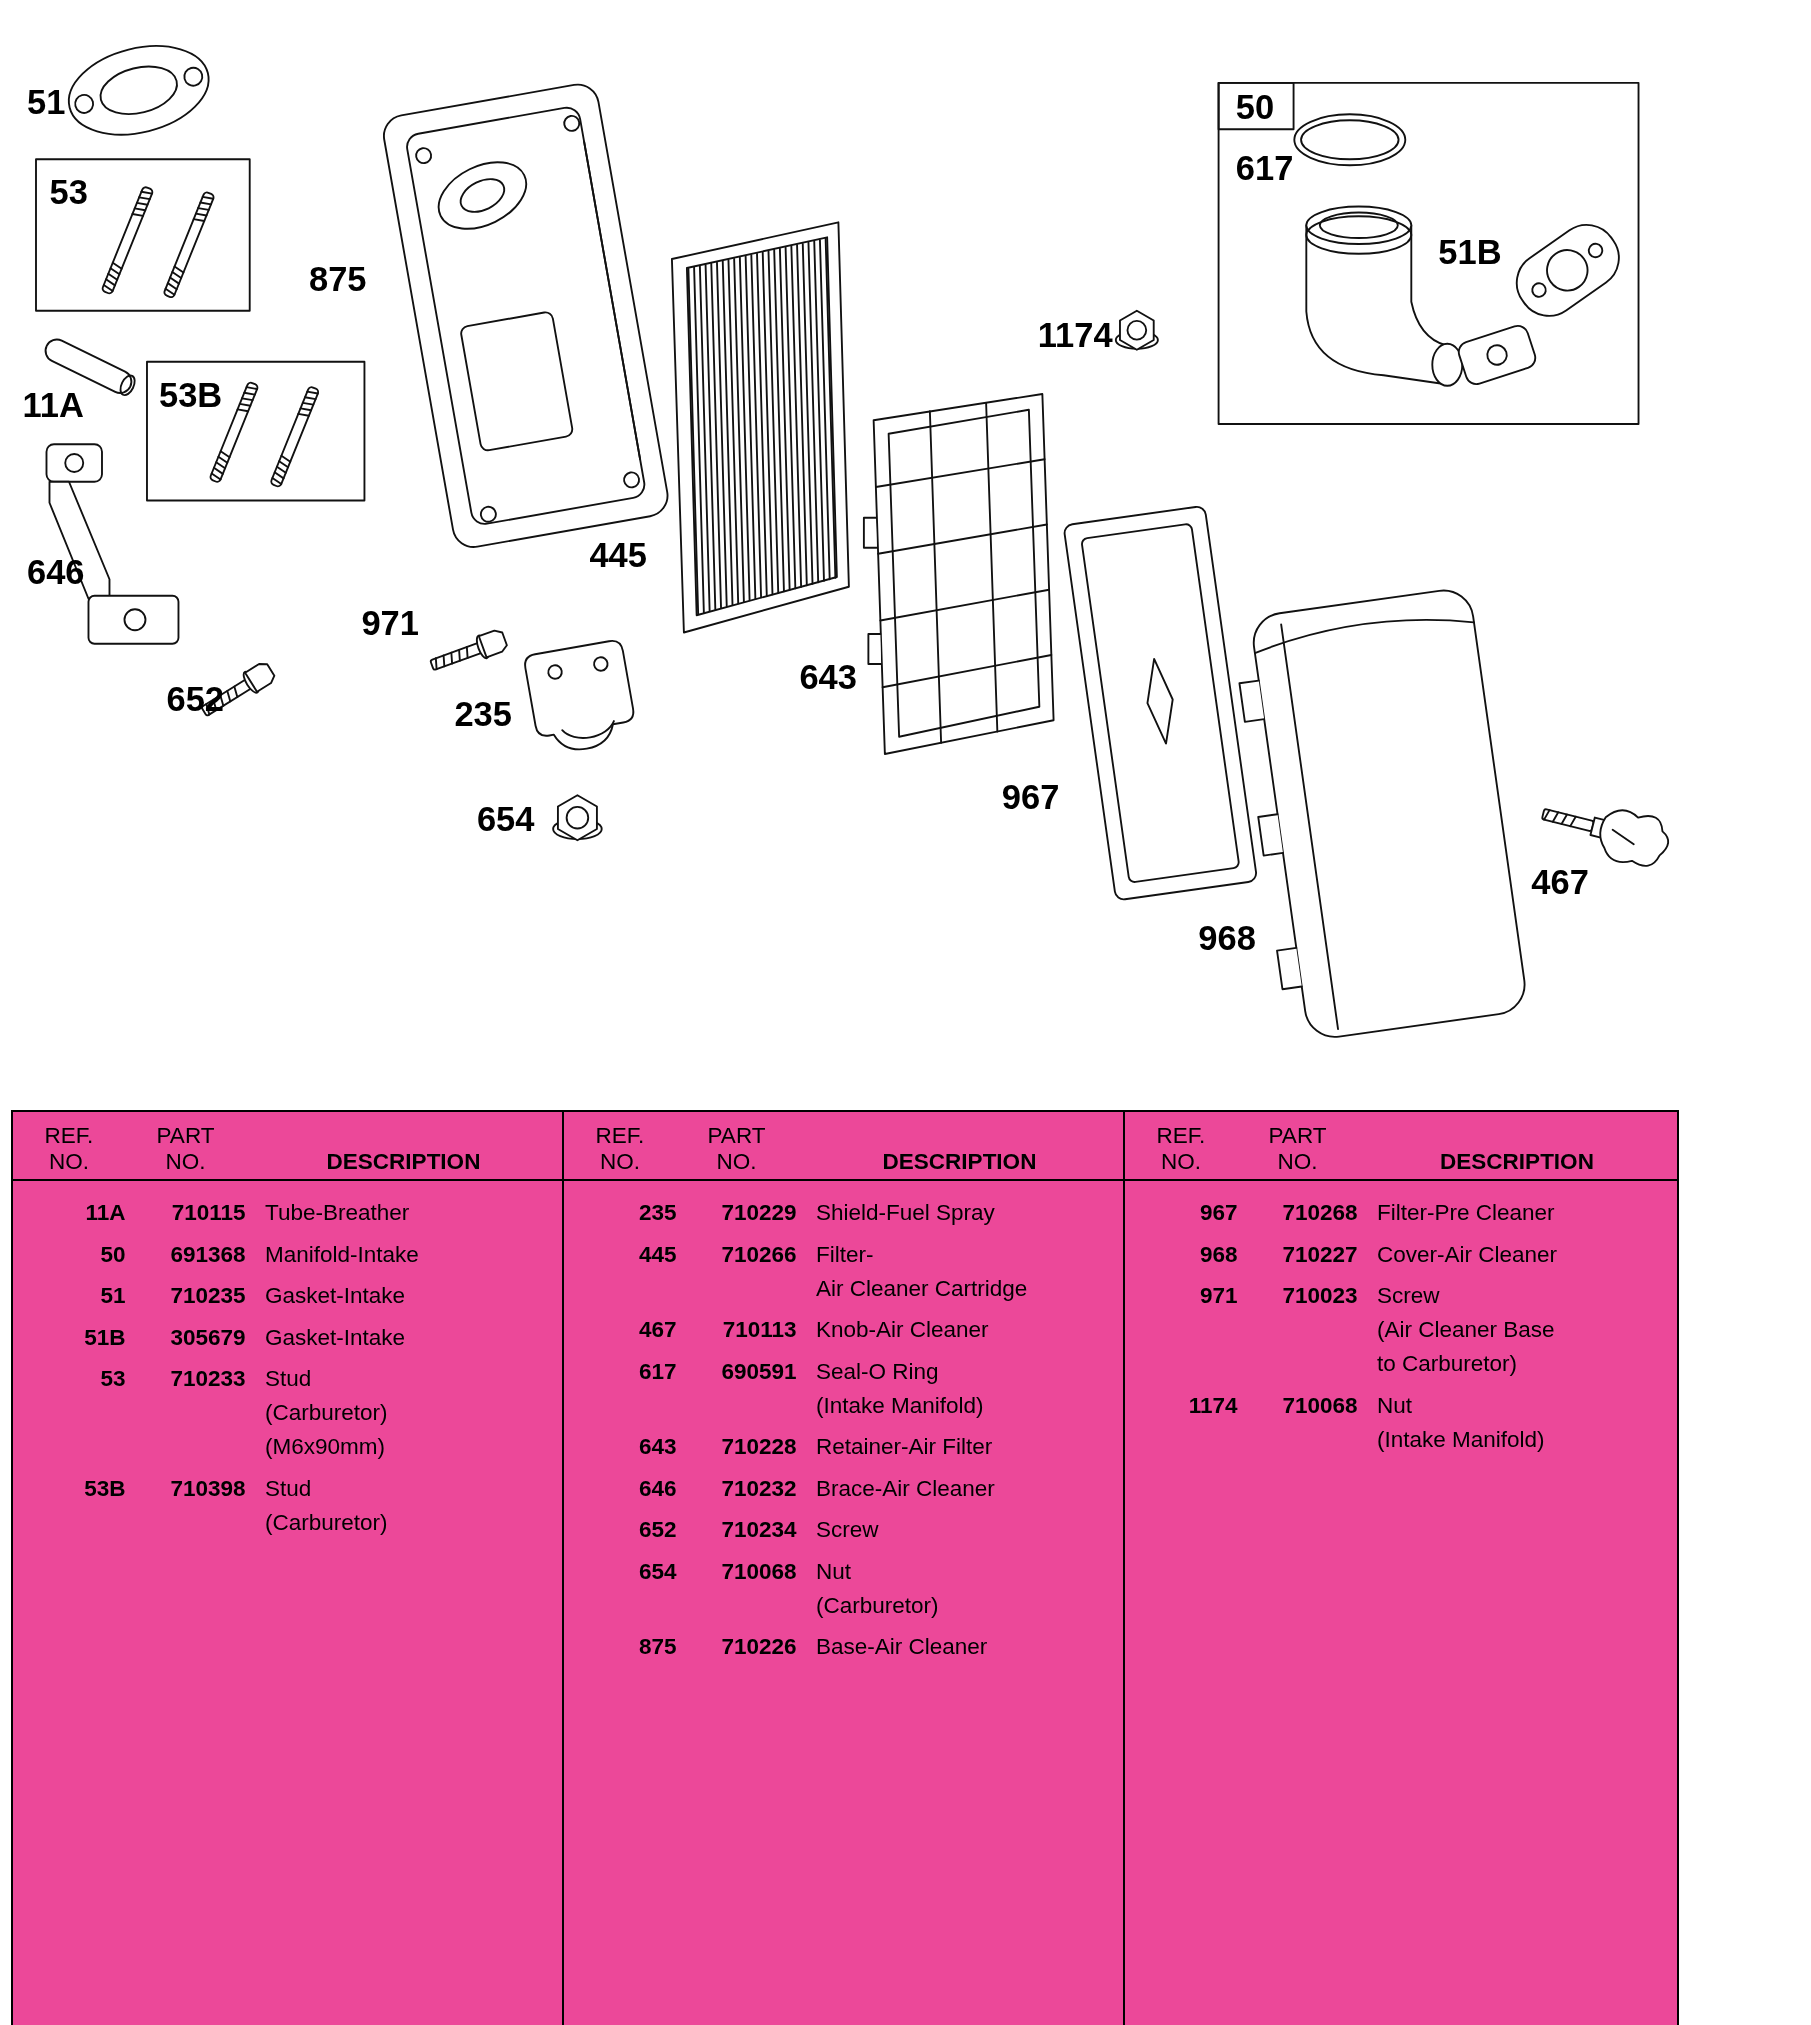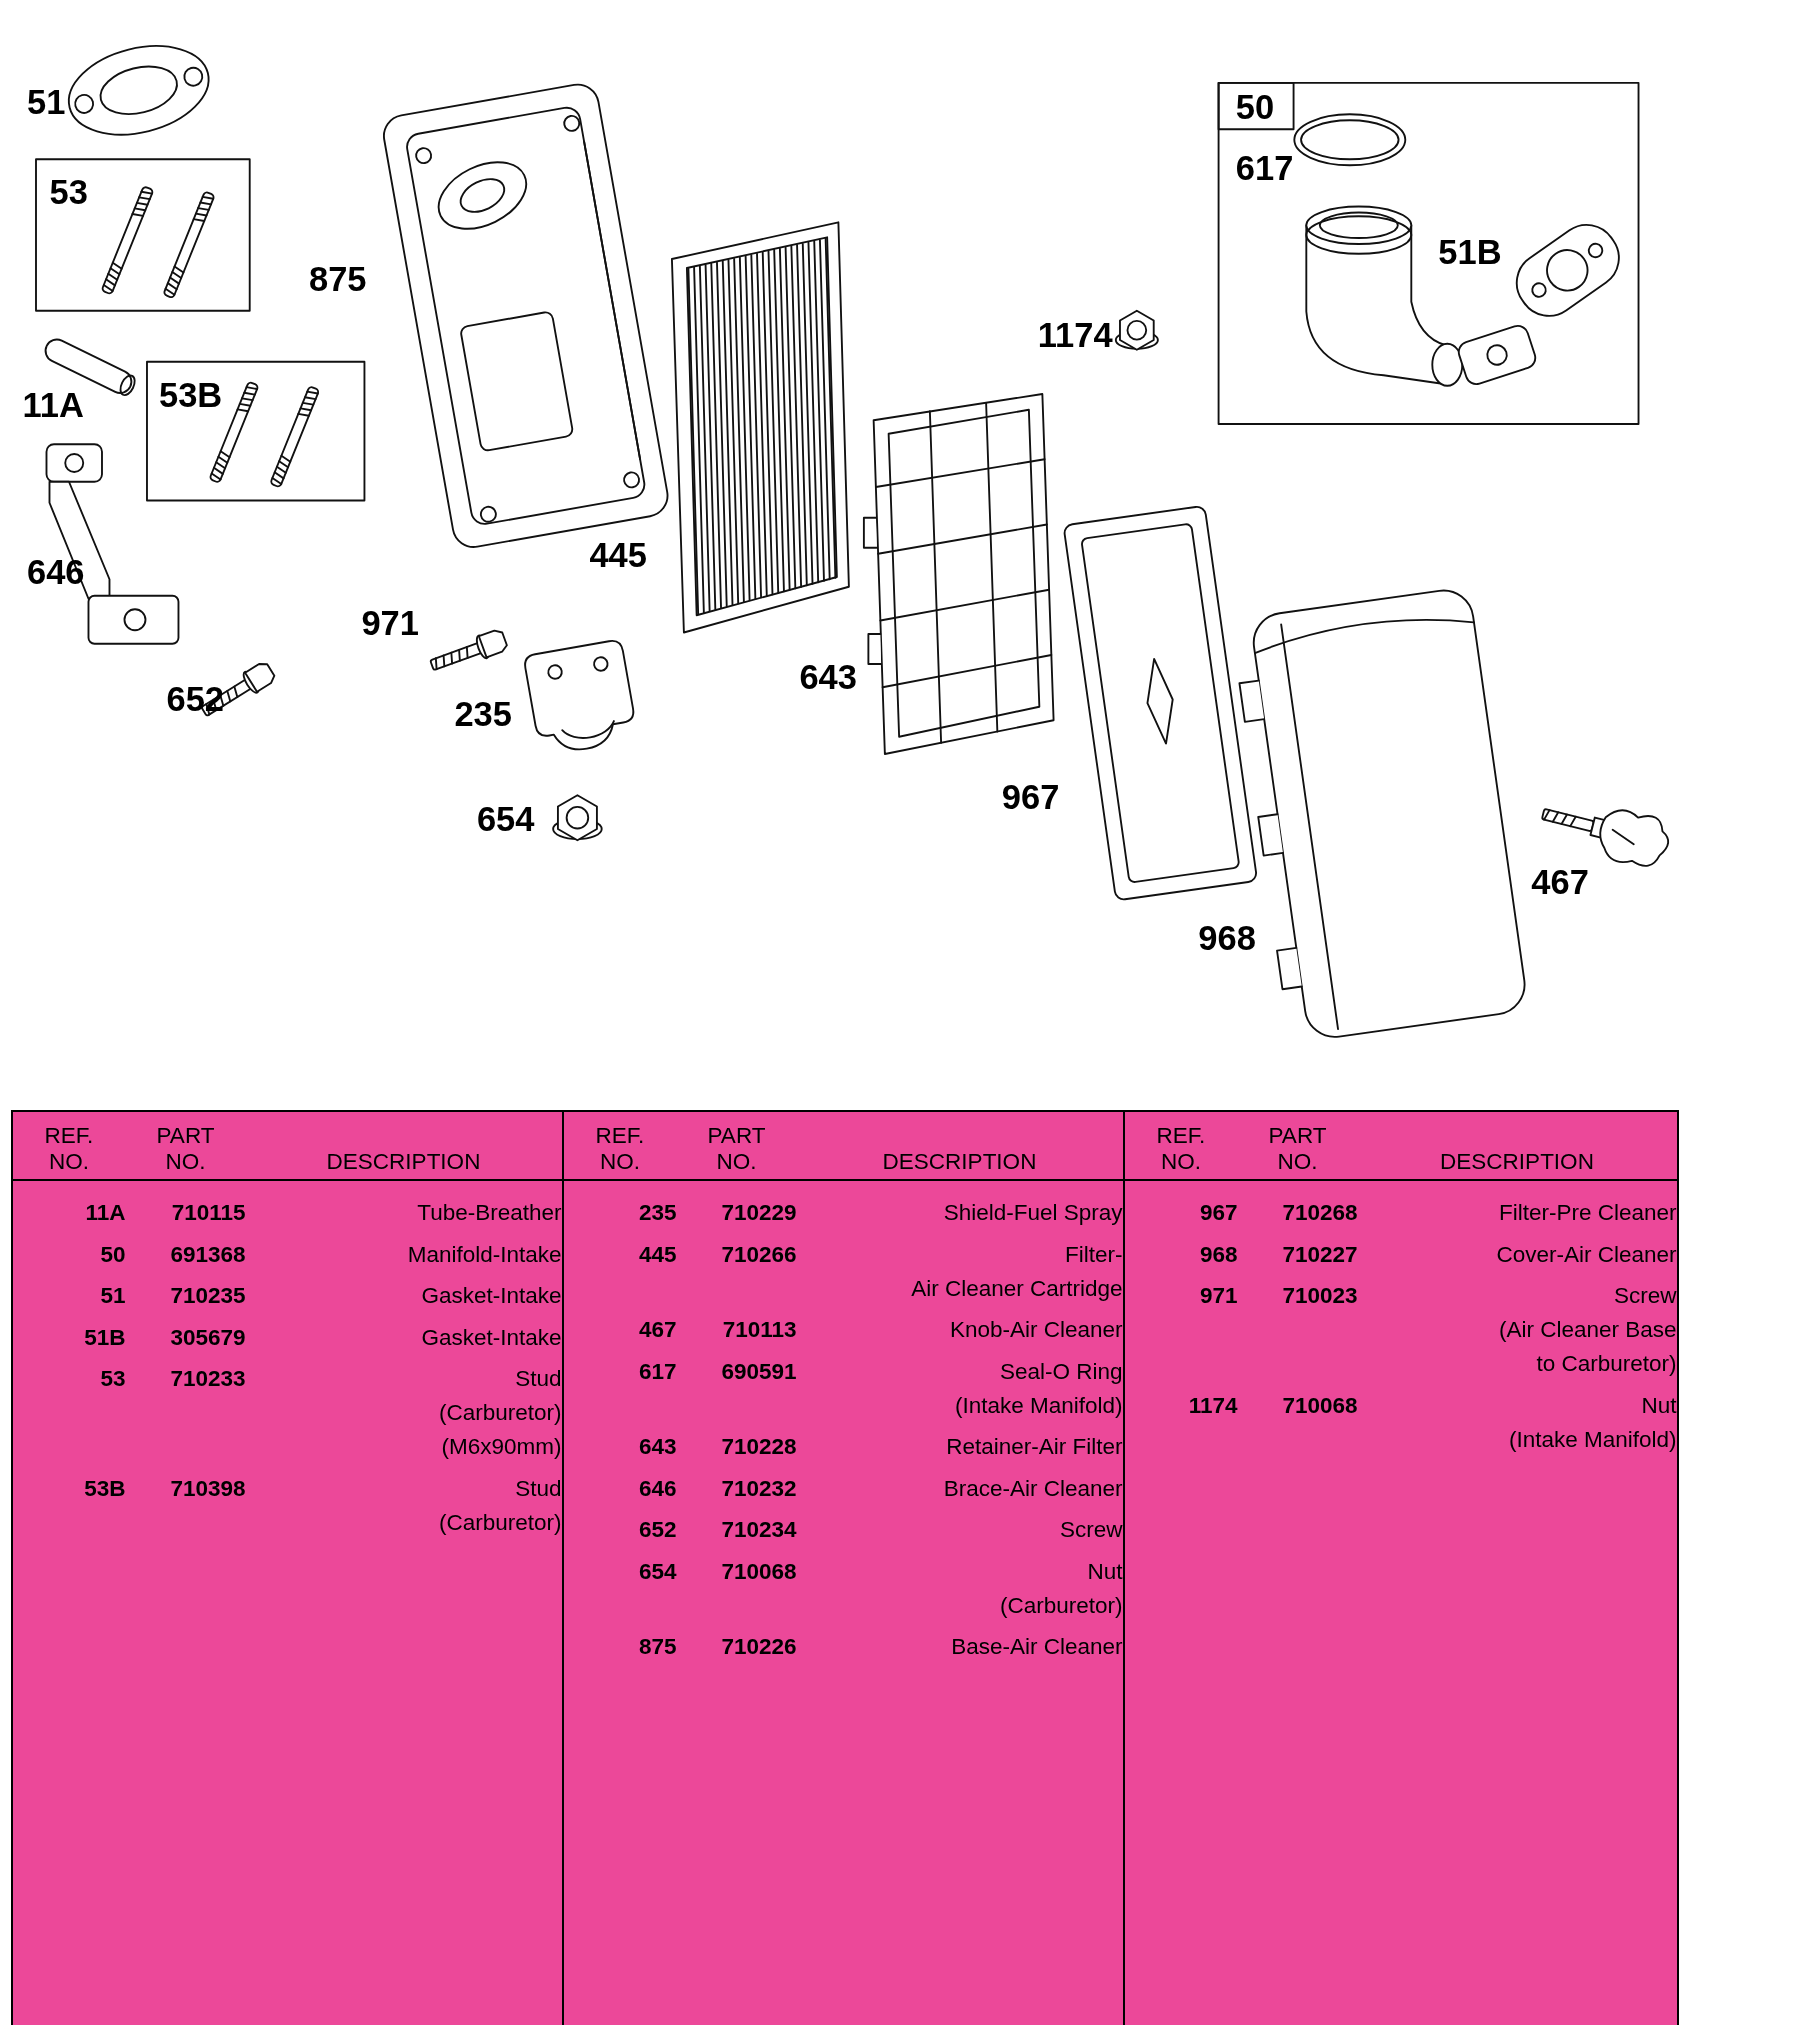--- a/index.html
+++ b/index.html
@@ -17,25 +17,25 @@
     background:#ec4899;
   }
   .tcol { display:flex; flex-direction:column; min-width:0; }
   .tcol + .tcol { border-left:2.3px solid #000; }
   .thead {
     display:grid; grid-template-columns:113px 120px 1fr;
     padding-top:10.5px; padding-bottom:4.5px; border-bottom:2.3px solid #000;
     font-size:22.5px; line-height:26px;
   }
   .th { text-align:center; }
-  .th-desc { display:flex; align-items:flex-end; justify-content:center; }
+  .th-desc { display:flex; align-items:flex-end; justify-content:center;font-weight:bold; }
   .rows { padding-top:15px; }
   .trow { display:grid; grid-template-columns:113px 120px 1fr; font-size:22.5px; line-height:34px; }
   .c-ref, .c-part { text-align:right; font-weight:bold; white-space:nowrap; }
-  .c-desc { padding-left:19.5px; white-space:nowrap;text-align:right; }
+  .c-desc { padding-left:19.5px; white-space:nowrap; }
   .entry-gap { height:7.5px; }
 
   text.lbl {
     font-family:"Liberation Sans", sans-serif;
     font-weight:bold; font-size:46px; fill:#000; stroke:none;
   }
 </style>
 </head>
 <body>
 

